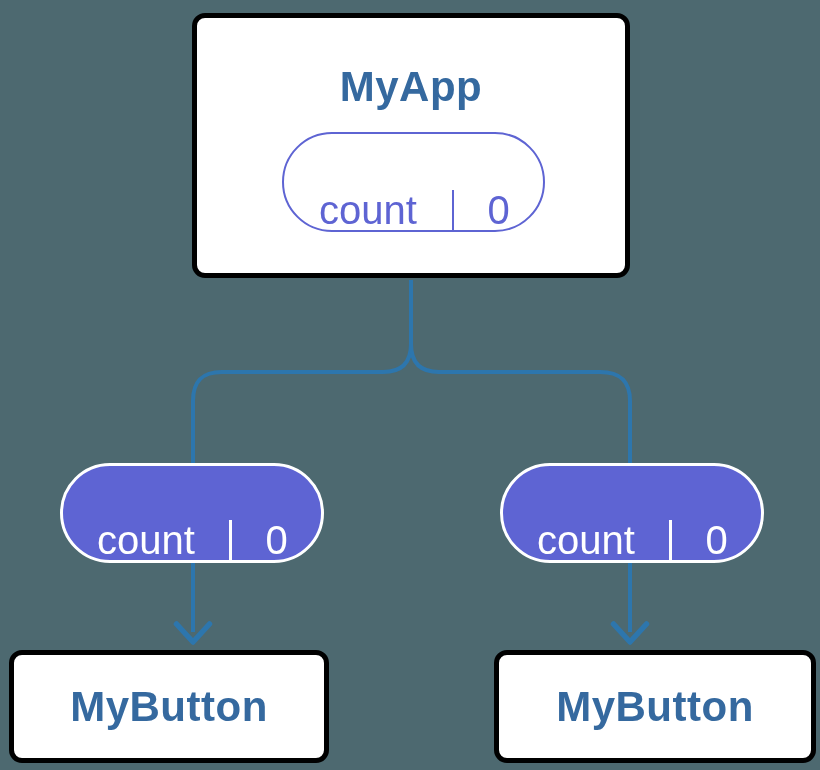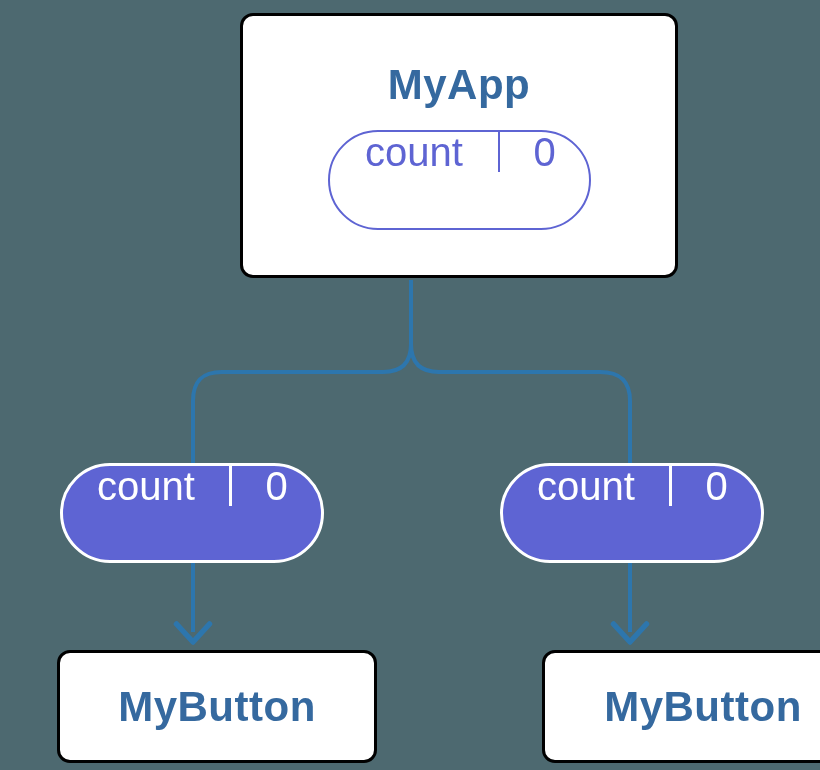--- a/index.html
+++ b/index.html
@@ -12,24 +12,23 @@
     width:820px;height:770px;
     background:#4d6970;
     overflow:hidden;
   }
   .connectors{
     position:absolute;left:0;top:0;width:820px;height:770px;
   }
   .card{
     position:absolute;
     background:#ffffff;
-    border:3px solid #000000;
+    border:5px solid #000000;
     border-radius:13px;
     box-sizing:border-box;
-    margin-left:48px;
   }
   .card--root{left:192px;top:13px;width:438px;height:265px;}
   .card--child-left{left:9px;top:650px;width:320px;height:113px;}
   .card--child-right{left:494px;top:650px;width:322px;height:113px;}
   .card-title{
     position:absolute;left:0;right:0;
     text-align:center;
     color:#35699f;
     font-size:42px;
     font-weight:600;
@@ -40,21 +39,21 @@
   .card--child-left .card-title,
   .card--child-right .card-title{
     top:50%;transform:translateY(-50%);
   }
   .pill{
     position:absolute;
     height:100px;
     border-radius:50px;
     box-sizing:border-box;
     display:flex;
-    align-items:flex-start;
+    align-items:flex-end;
     font-size:40px;
     font-weight:400;
     line-height:1;
   }
   .pill--outline{
     left:85px;top:114px;width:263px;
     background:#ffffff;
     border:2px solid #5e64d3;
     color:#5e64d3;
   }

